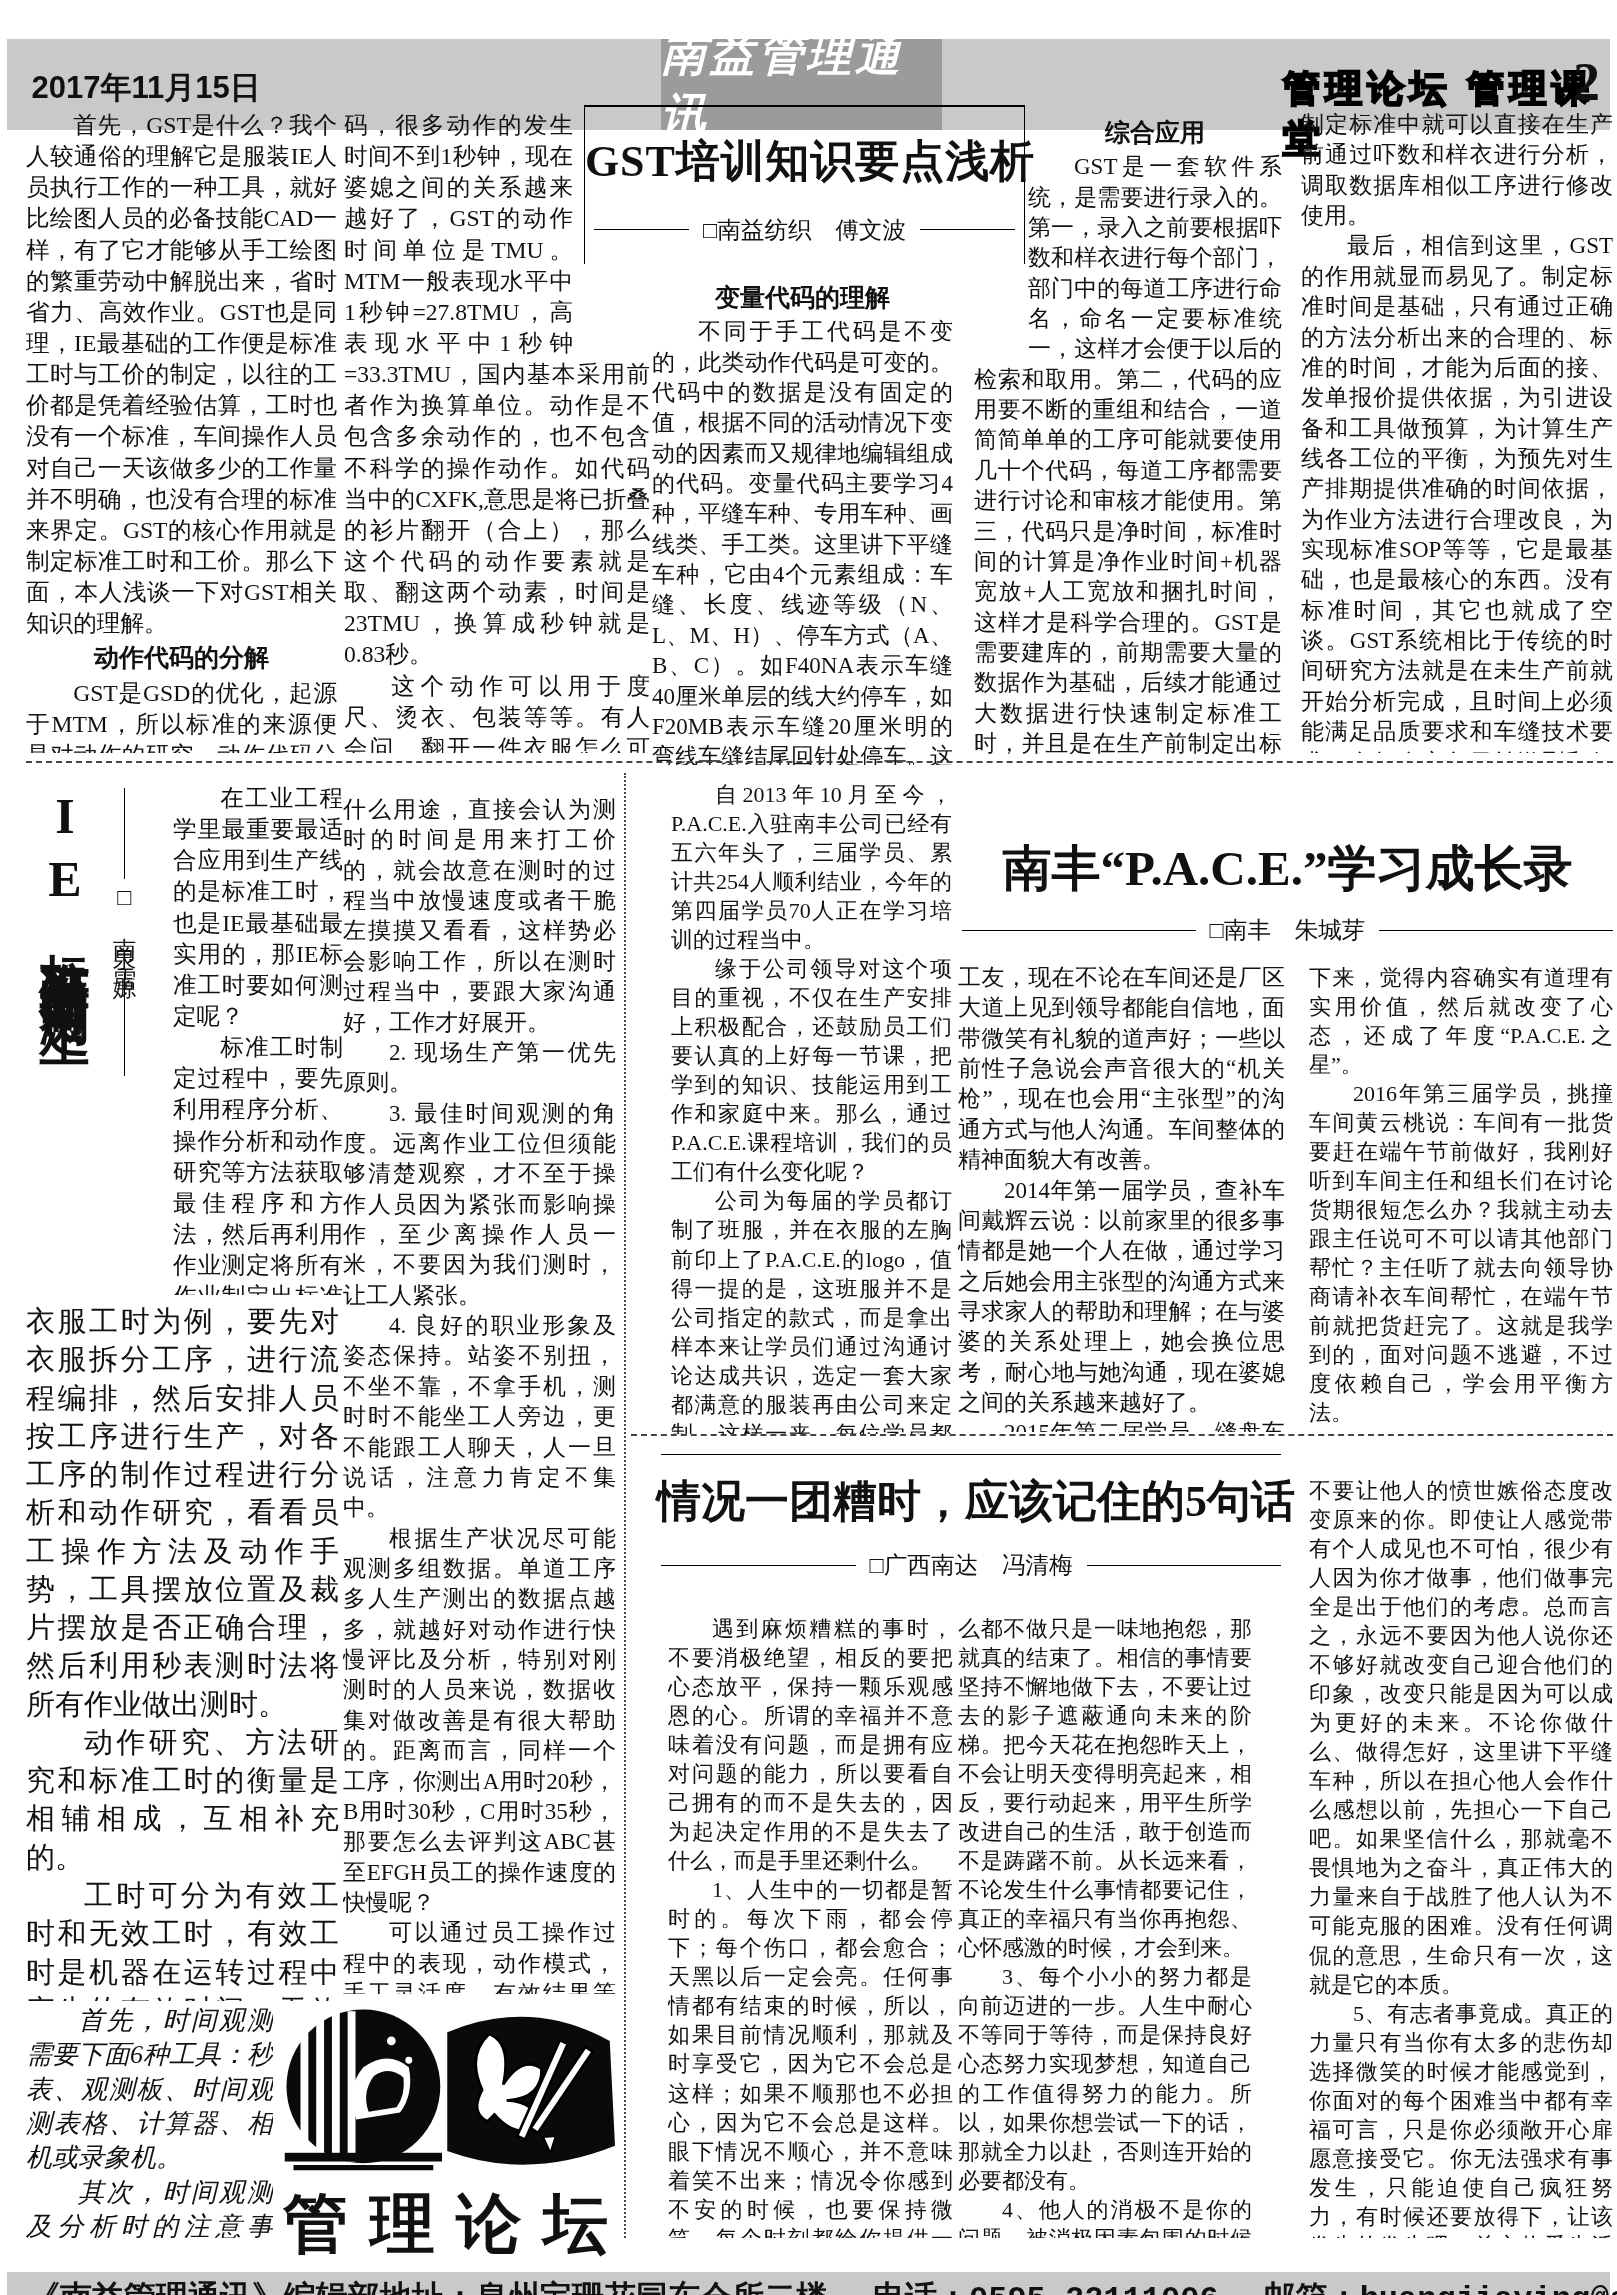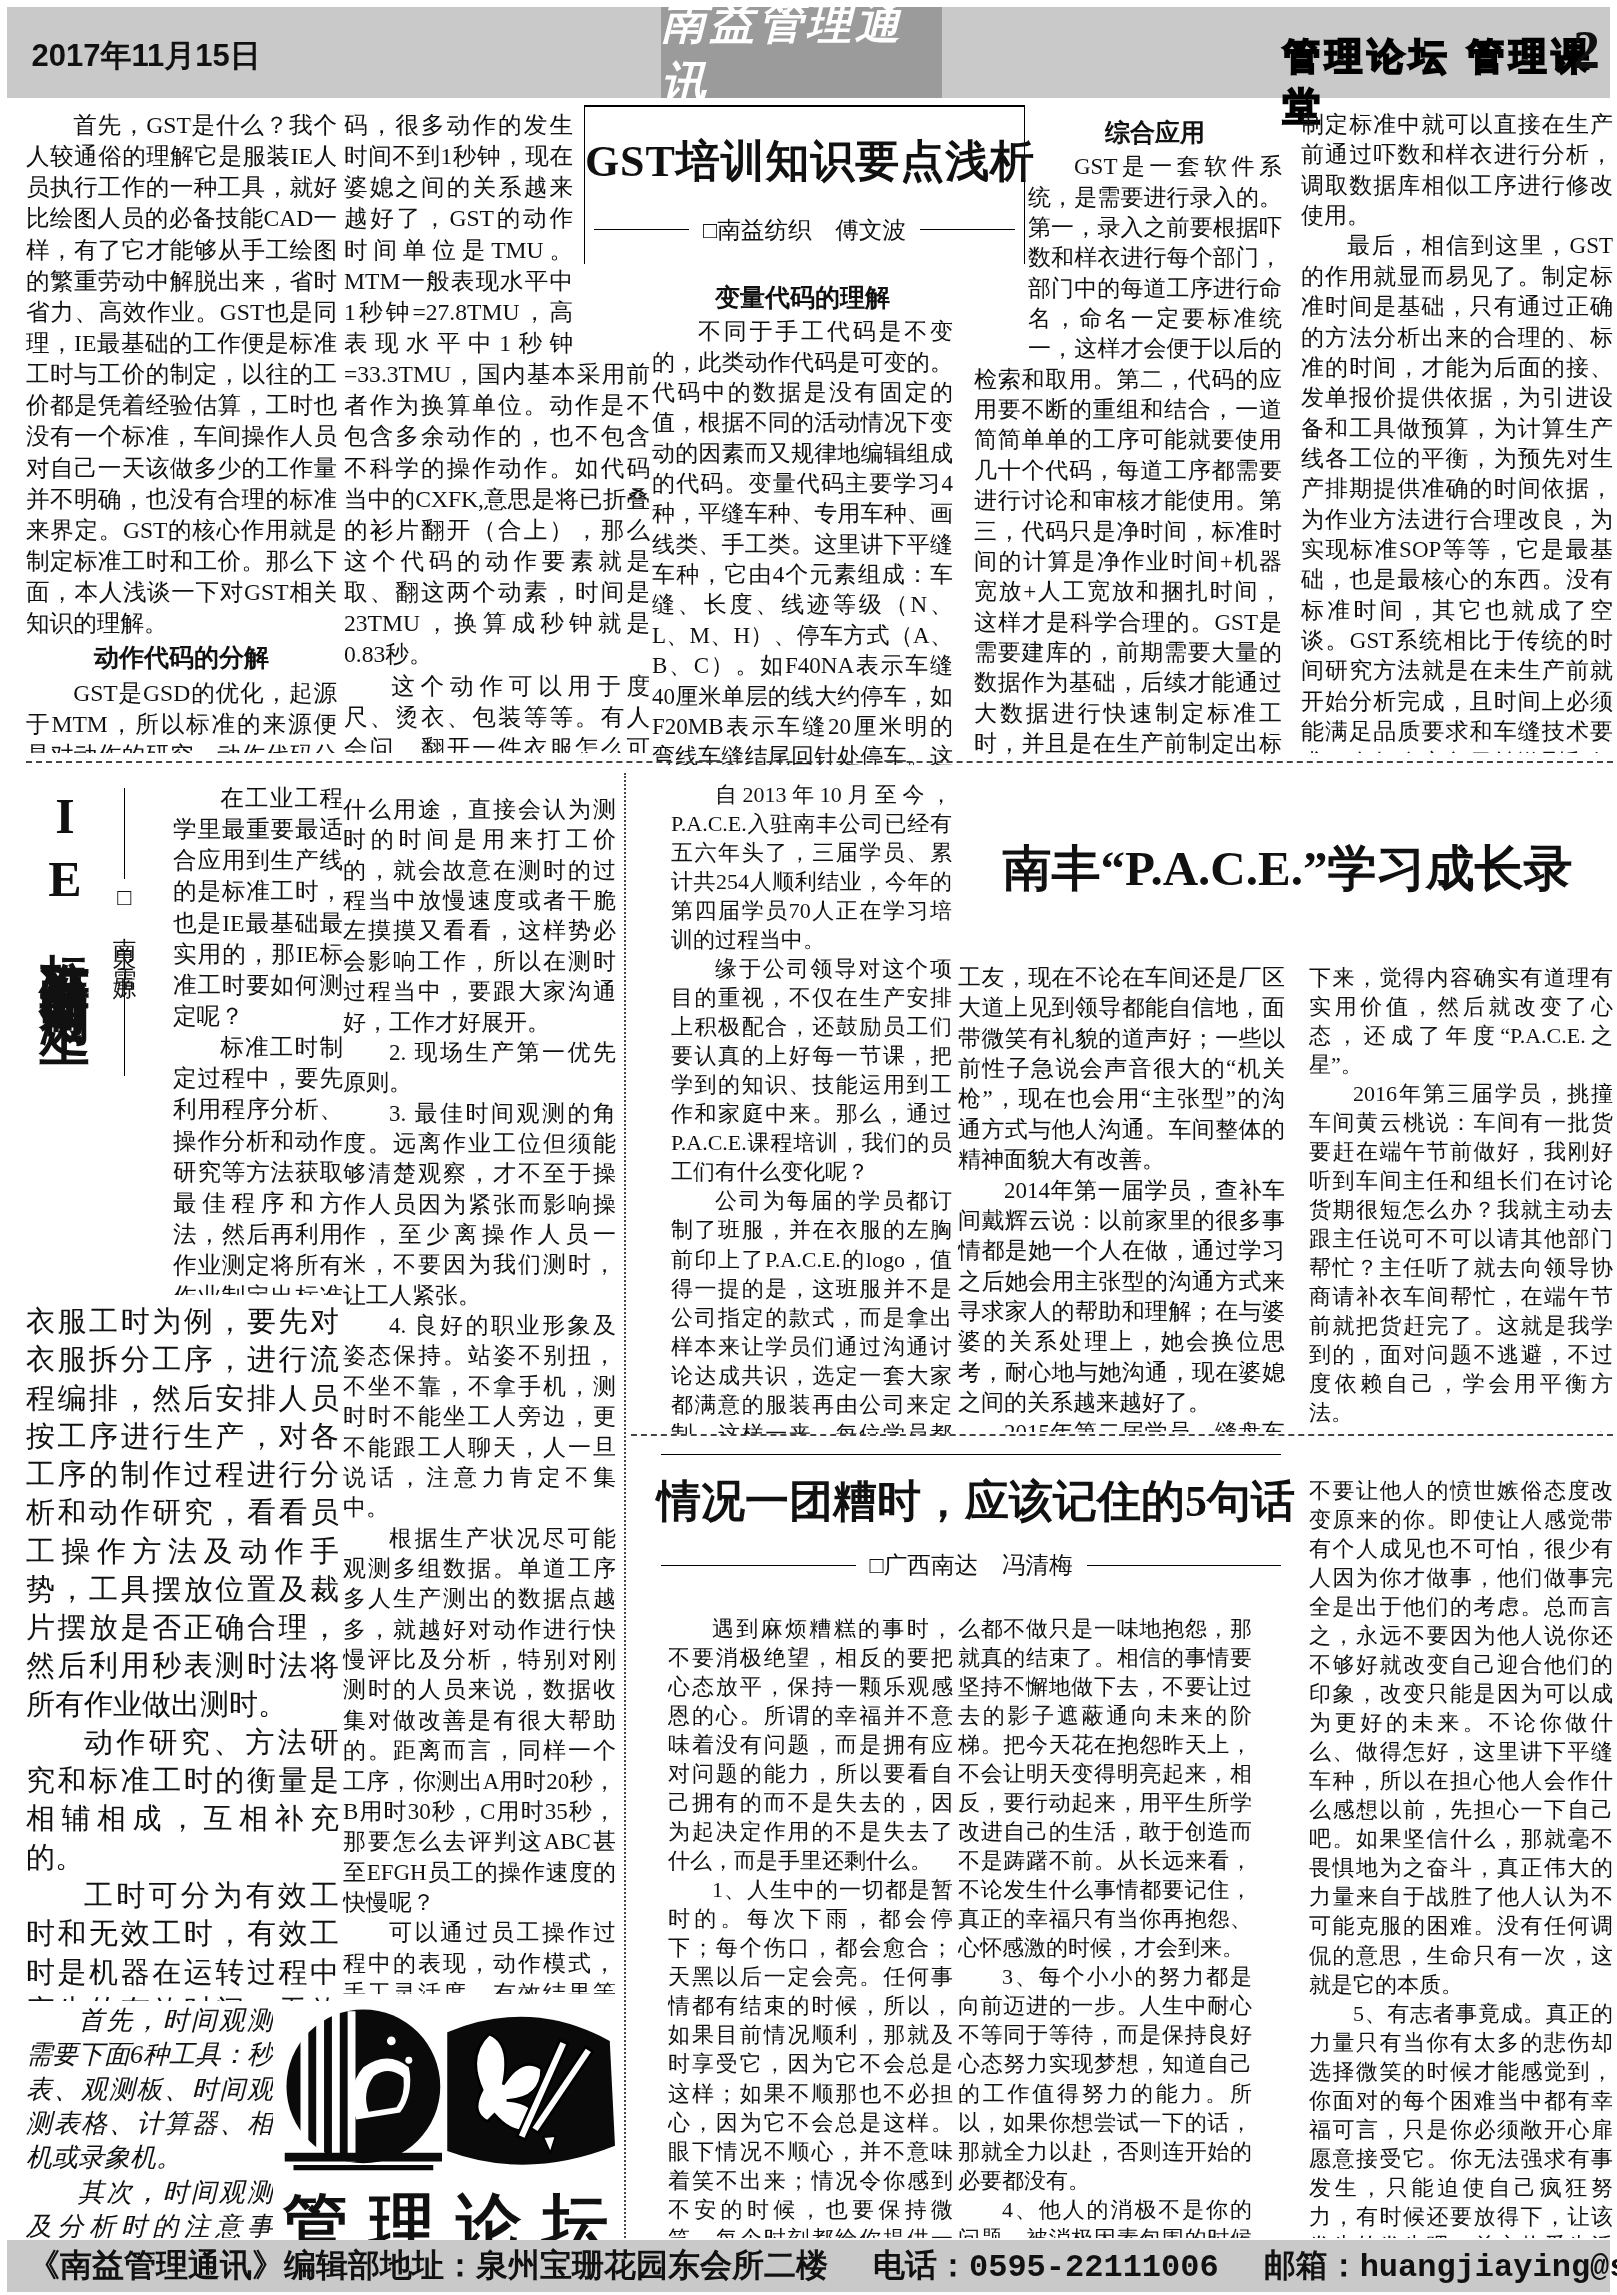--- a/index.html
+++ b/index.html
@@ -1,20 +1,20 @@
 <!DOCTYPE html>
 <html style="font-size:14px"><head>
 <meta charset="utf-8">
 <style>
   html,body{margin:0;padding:0;background:#fff;}
   #page{position:relative;width:1617px;height:2295px;background:#fff;overflow:hidden;
         font-family:"Liberation Serif","DejaVu Serif",serif;color:#111;}
   .abs{position:absolute;}
   
-  .bar{background:#c9c9c9;}
+  .bar{background:#c9c9c9;margin-top:32px;}
   .masthead-box{background:#9b9b9b;display:flex;align-items:center;justify-content:center;}
   .masthead{color:#fff;font-size:45px;font-weight:bold;font-style:italic;letter-spacing:3.5px;
             font-family:"DejaVu Serif",serif;}
   .date{font-family:"Liberation Sans",sans-serif;font-weight:bold;font-size:31px;}
   .sections{font-family:"Liberation Sans",sans-serif;font-weight:900;font-size:37px;color:#fff;
             -webkit-text-stroke:2.2px #000;letter-spacing:5.2px;}
   .pagenum{font-size:54px;font-weight:bold;font-family:"Liberation Serif",serif;}
   
   .col{text-align:justify;overflow:hidden;line-height:1.32;}
   .col p{margin:0;text-indent:2em;}
@@ -164,20 +164,23 @@
   <div class="abs dotted-v" style="left:624px;top:773px;height:1465px;"></div>
 
   <div class="abs col" style="left:671px;top:780px;width:281px;height:654px;font-size:22px;">
     <p>自2013年10月至今，P.A.C.E.入驻南丰公司已经有五六年头了，三届学员、累计共254人顺利结业，今年的第四届学员70人正在学习培训的过程当中。</p>
     <p>缘于公司领导对这个项目的重视，不仅在生产安排上积极配合，还鼓励员工们要认真的上好每一节课，把学到的知识、技能运用到工作和家庭中来。那么，通过P.A.C.E.课程培训，我们的员工们有什么变化呢？</p>
     <p>公司为每届的学员都订制了班服，并在衣服的左胸前印上了P.A.C.E.的logo，值得一提的是，这班服并不是公司指定的款式，而是拿出样本来让学员们通过沟通讨论达成共识，选定一套大家都满意的服装再由公司来定制。这样一来，每位学员都穿得高兴、舒心。</p>
 
   </div>
 
   <div class="abs headline" style="left:962px;top:836px;width:651px;font-size:49px;text-align:center;">南丰“P.A.C.E.”学习成长录</div>
+  <div class="abs byline" style="left:962px;top:914px;width:651px;">
+    <span>□南丰　朱城芽</span>
+  </div>
 
   <div class="abs col" style="left:958px;top:963px;width:327px;height:469px;font-size:23px;">
     <p class="cont">工友，现在不论在车间还是厂区大道上见到领导都能自信地，面带微笑有礼貌的道声好；一些以前性子急说会声音很大的“机关枪”，现在也会用“主张型”的沟通方式与他人沟通。车间整体的精神面貌大有改善。</p>
     <p>2014年第一届学员，查补车间戴辉云说：以前家里的很多事情都是她一个人在做，通过学习之后她会用主张型的沟通方式来寻求家人的帮助和理解；在与婆婆的关系处理上，她会换位思考，耐心地与她沟通，现在婆媳之间的关系越来越好了。</p>
     <p>2015年第二届学员，缝盘车间张培金说：一开始不喜欢来上课，觉得是浪费时间，所以上课过程中也不太融入，但一节节课</p>
   </div>
 
   <div class="abs col" style="left:1309px;top:963px;width:304px;height:469px;font-size:22px;">
     <p class="cont">下来，觉得内容确实有道理有实用价值，然后就改变了心态，还成了年度“P.A.C.E.之星”。</p>
     <p>2016年第三届学员，挑撞车间黄云桃说：车间有一批货要赶在端午节前做好，我刚好听到车间主任和组长们在讨论货期很短怎么办？我就主动去跟主任说可不可以请其他部门帮忙？主任听了就去向领导协商请补衣车间帮忙，在端午节前就把货赶完了。这就是我学到的，面对问题不逃避，不过度依赖自己，学会用平衡方法。</p>

